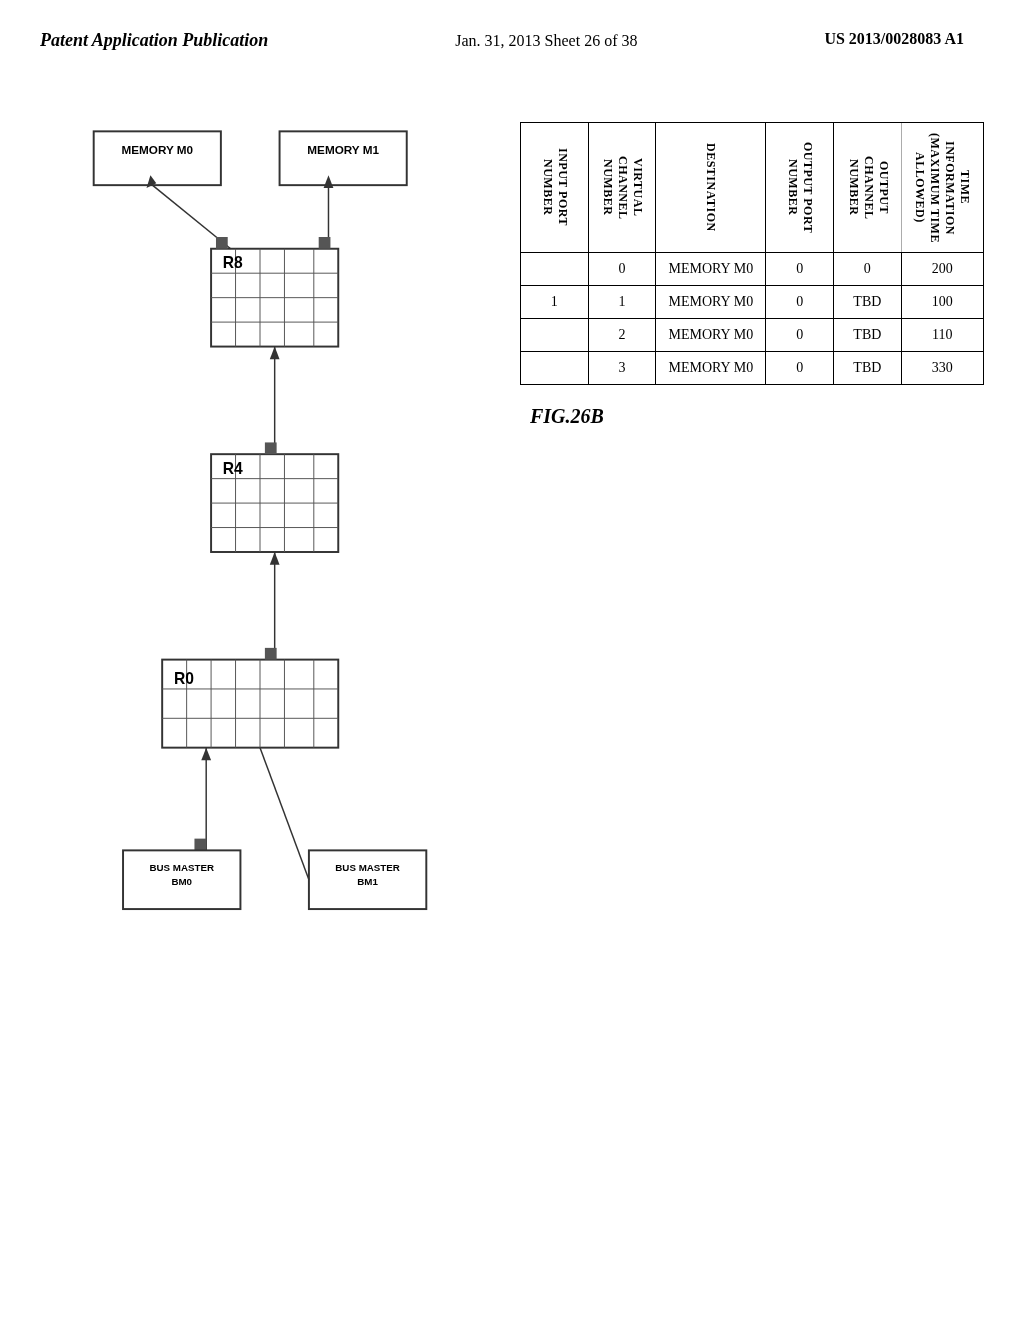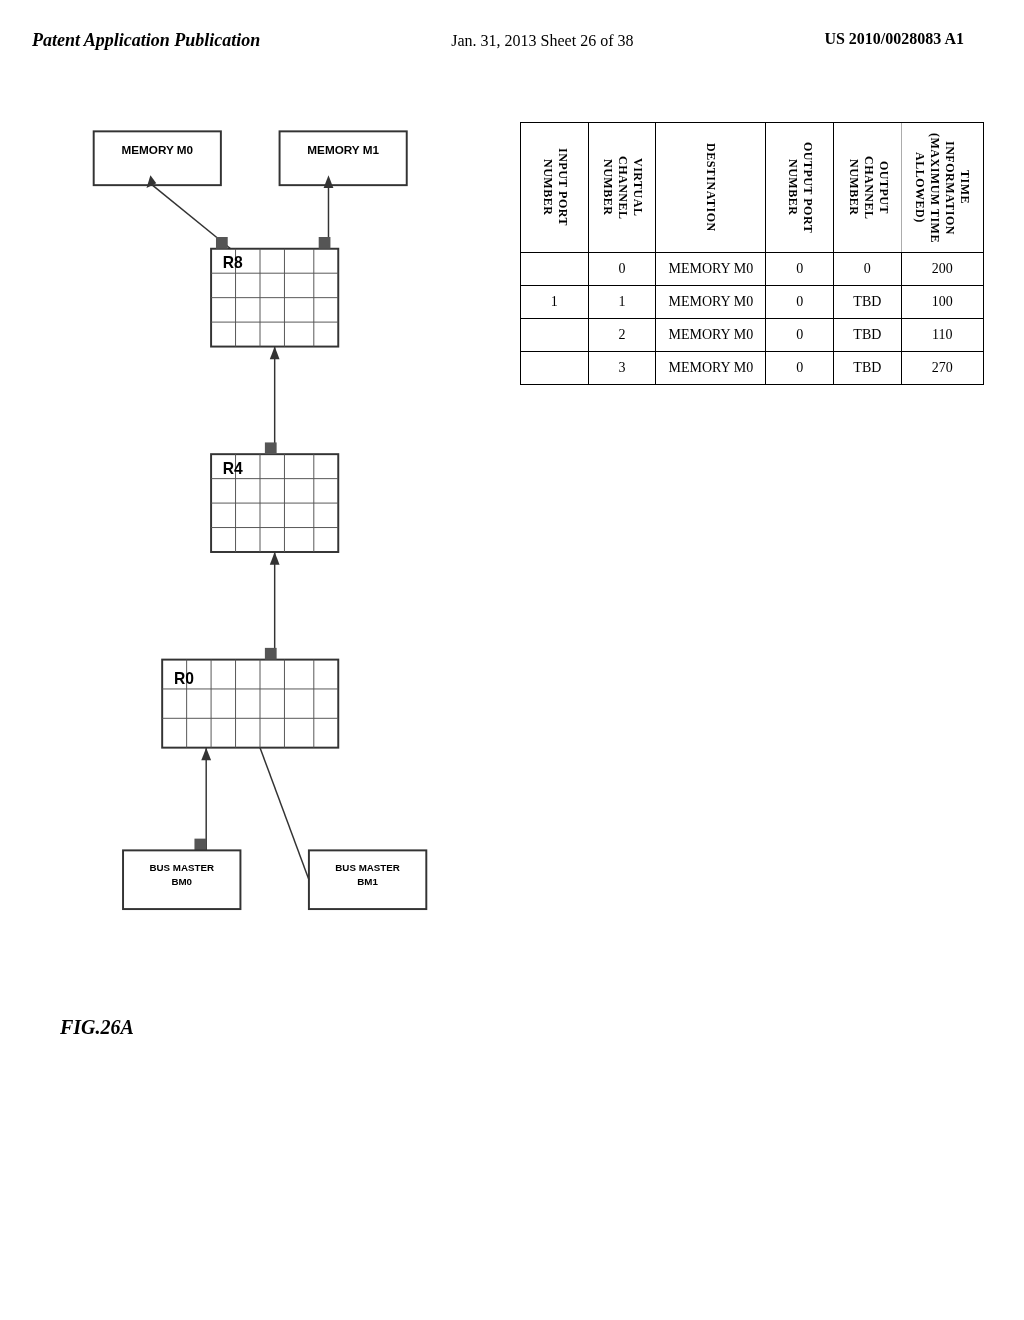--- a/index.html
+++ b/index.html
@@ -10,21 +10,21 @@
       font-family: 'Times New Roman', Times, serif;
       position: relative;
       overflow: hidden;
     }
 
     
     .header {
       display: flex;
       justify-content: space-between;
       align-items: flex-start;
-      padding: 30px 60px 20px 32px;
+      padding: 30px 60px 20px 40px;
       border-bottom: none;
     }
     .header-left {
       font-size: 18px;
       font-weight: bold;
       font-style: italic;
     }
     .header-center {
       font-size: 16px;
       text-align: center;
@@ -119,21 +119,21 @@
       transform: rotate(180deg);
       display: block;
     }
   </style>
 </head>
 <body>
 
 <div class="header">
   <div class="header-left">Patent Application Publication</div>
   <div class="header-center">Jan. 31, 2013  Sheet 26 of 38</div>
-  <div class="header-right">US 2010/0028083 A1</div>
+  <div class="header-right">US 2013/0028083 A1</div>
 </div>
 
 <div class="main-content">
 
   <div class="diagram-area">
     <svg class="diagram-svg" viewBox="0 0 400 920" xmlns="http://www.w3.org/2000/svg">
 
       <rect x="30" y="30" width="130" height="55" fill="white" stroke="#333" stroke-width="2"></rect>
       <text x="95" y="53" text-anchor="middle" font-family="Arial, sans-serif" font-size="12" font-weight="bold">MEMORY M0</text>
 
@@ -200,21 +200,20 @@
       <text x="120" y="800" text-anchor="middle" font-family="Arial, sans-serif" font-size="10" font-weight="bold">BM0</text>
 
       <rect x="250" y="765" width="120" height="60" fill="white" stroke="#333" stroke-width="2"></rect>
       <text x="310" y="786" text-anchor="middle" font-family="Arial, sans-serif" font-size="10" font-weight="bold">BUS MASTER</text>
       <text x="310" y="800" text-anchor="middle" font-family="Arial, sans-serif" font-size="10" font-weight="bold">BM1</text>
 
       <line x1="250" y1="795" x2="200" y2="660" stroke="#333" stroke-width="1.5"></line>
 
     </svg>
 
-    <div class="fig-label">FIG.26A</div>
   </div>
 
   <div class="table-area">
     <table class="routing-table">
       <thead>
         <tr class="col-header-row">
           <th>
             <span class="rotated-header">INPUT PORT<br>NUMBER</span>
           </th>
           <th>
@@ -258,20 +257,21 @@
           <td>0</td>
           <td>TBD</td>
           <td>110</td>
         </tr>
         <tr>
           <td></td>
           <td>3</td>
           <td>MEMORY M0</td>
           <td>0</td>
           <td>TBD</td>
-          <td>270</td>
+          <td>330</td>
         </tr>
       </tbody>
     </table>
 
+    <div class="table-fig-label">FIG.26B</div>
   </div>
 
 </div>
 
 </body></html>

